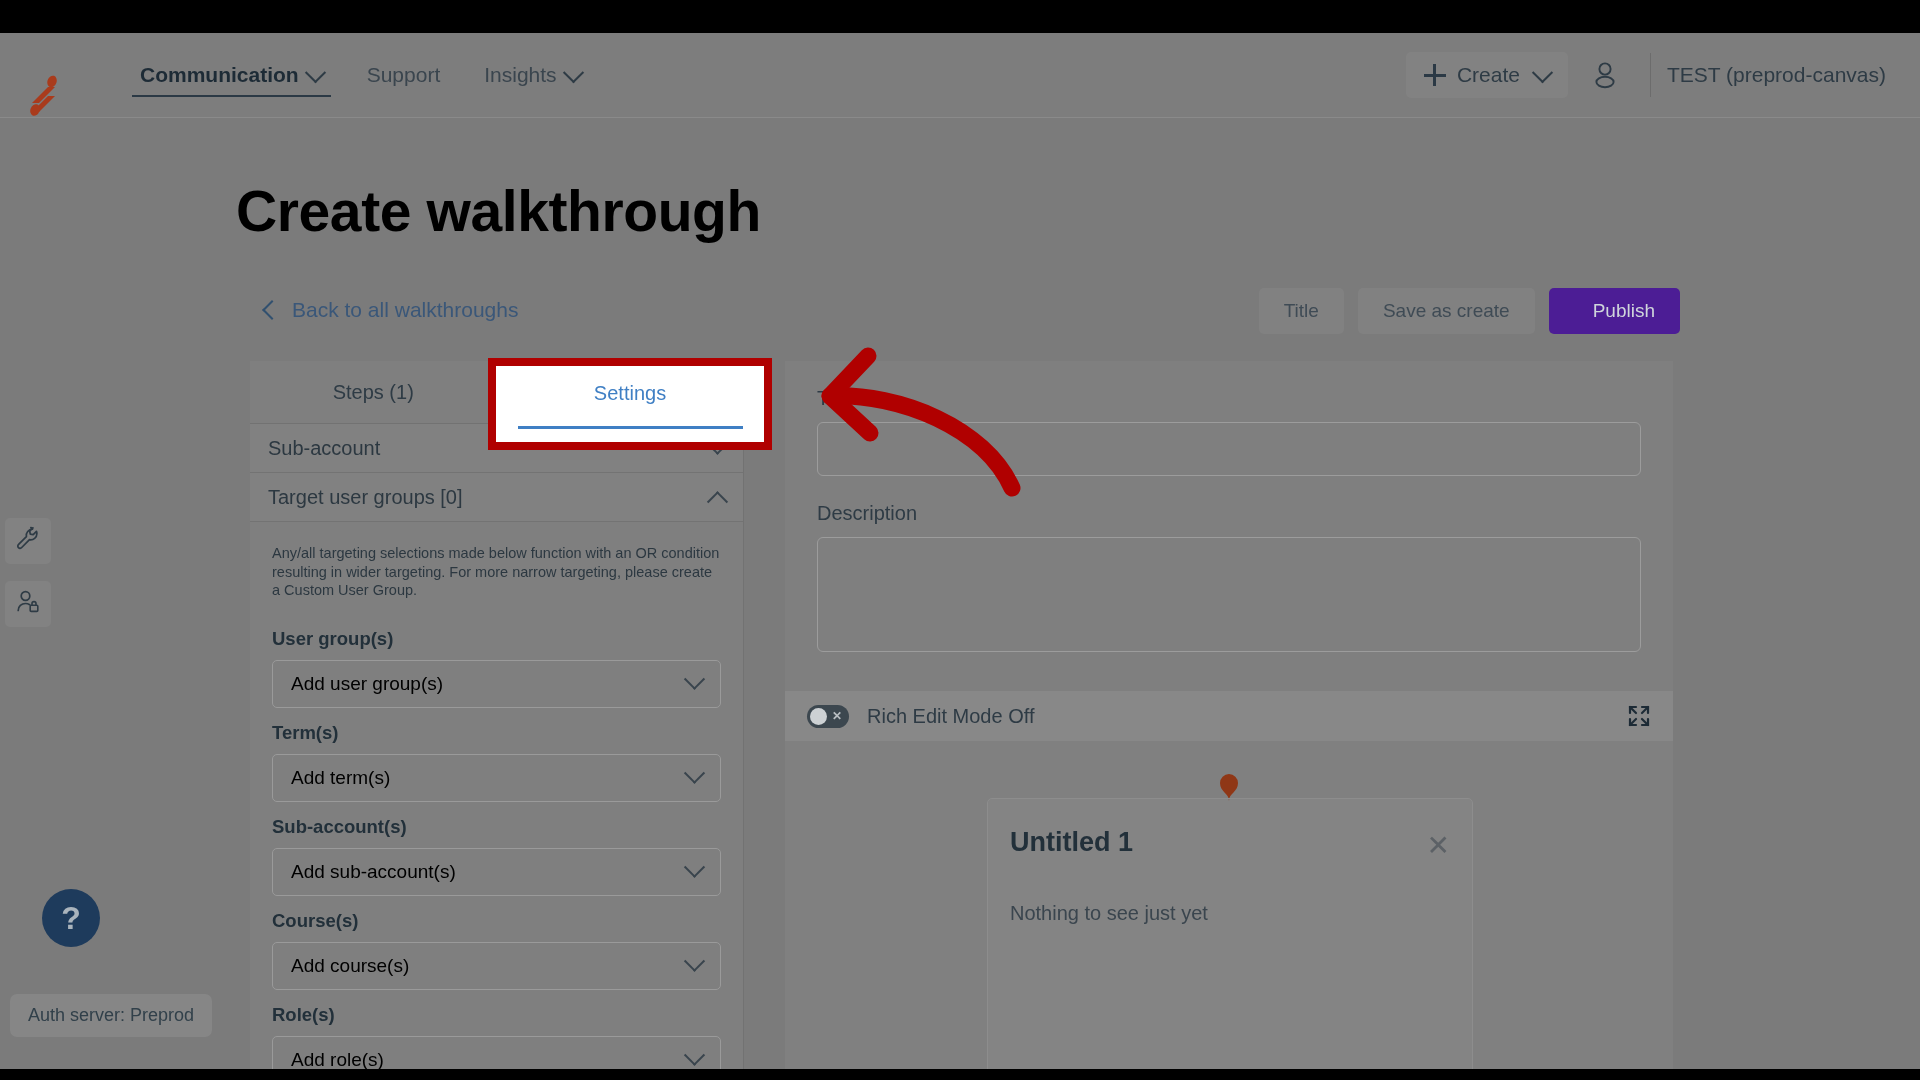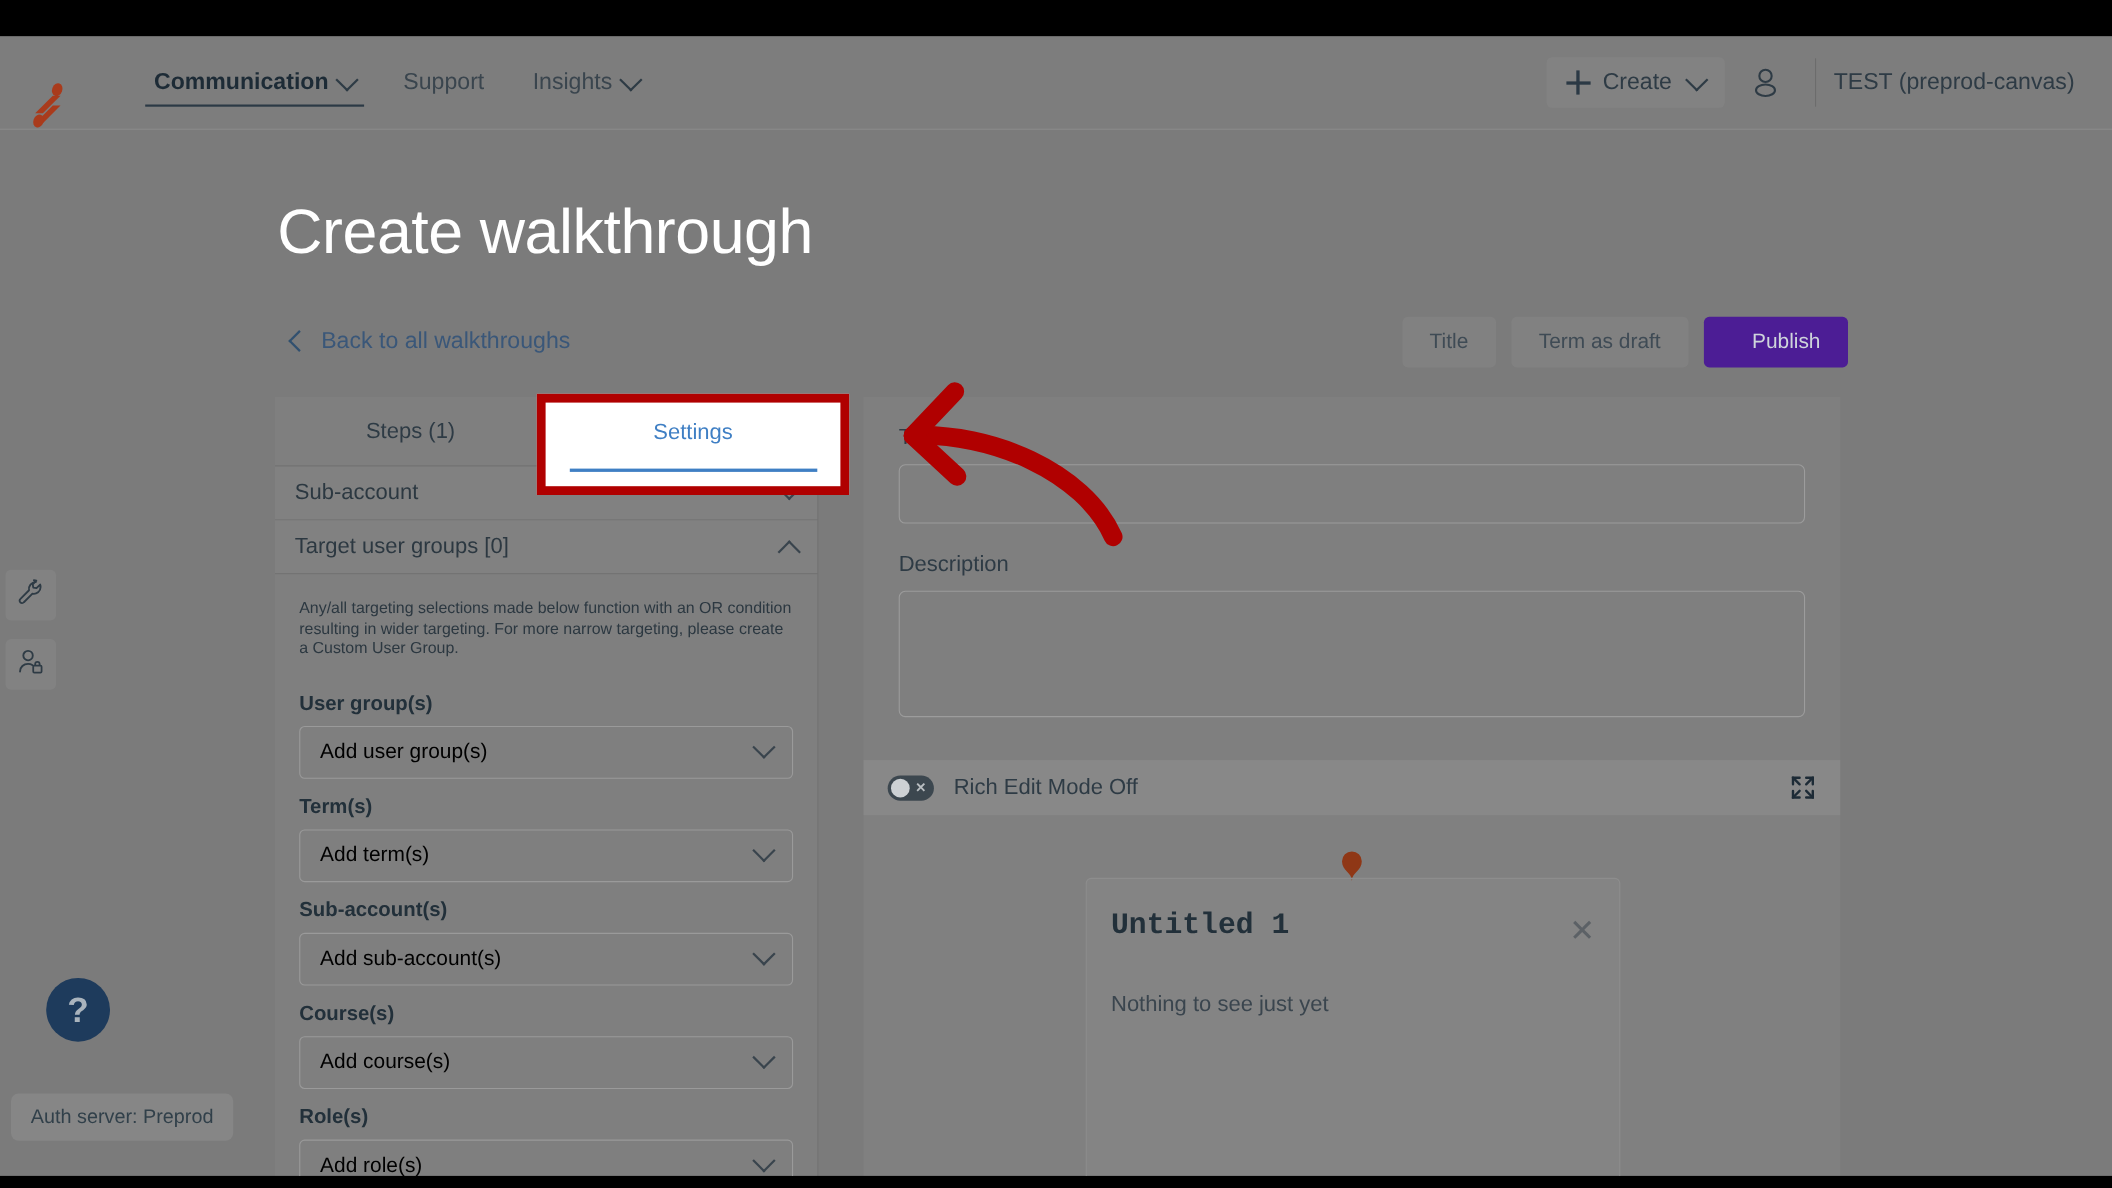--- a/index.html
+++ b/index.html
@@ -135,24 +135,24 @@
     background: rgba(255,255,255,0.055);
     display: flex; align-items:center; justify-content:center;
     cursor: pointer;
   }
   #rail-1 { top: 485px; }
   #rail-2 { top: 548px; }
 
   
   #page-title {
     position: absolute;
-    left: 252px; top: 145px;
+    left: 236px; top: 145px;
     font-size: 57px;
-    font-weight: normal;
-    color: #ffffff;
+    font-weight: bold;
+    color: #000000;
     letter-spacing: -0.4px;
   }
   #back-link {
     position: absolute;
     left: 265px; top: 265px;
     display: flex; align-items: center; gap: 13px;
     font-size: 21px;
     color: #3a5779;
     cursor: pointer;
   }
@@ -389,21 +389,20 @@
     background: rgba(255,255,255,0.035);
     border: 1px solid #8d8d8d;
     border-radius: 5px;
   }
   #preview-title {
     position: absolute;
     left: 22px; top: 28px;
     font-size: 27px;
     font-weight: bold;
     color: #22303a;
-    font-family: Liberation Mono, monospace;
   }
   #preview-close {
     position: absolute;
     right: 22px; top: 33px;
     font-size: 28px;
     color: #5c6166;
     cursor: pointer;
     line-height: 1;
   }
   #preview-body {
@@ -516,21 +515,21 @@
 
     <div id="page-title">Create walkthrough</div>
 
     <div id="back-link">
       <span class="chev-left"></span>
       <span>Back to all walkthroughs</span>
     </div>
 
     <div id="actions">
       <button class="btn btn-ghost">Title</button>
-      <button class="btn btn-ghost">Term as draft</button>
+      <button class="btn btn-ghost">Save as create</button>
       <button class="btn btn-primary">Publish</button>
     </div>
 
     <div id="left-panel">
 
       <div id="tabs">
         <div class="tab">
           <span>Steps (1)</span>
         </div>
         <div class="tab selected">

